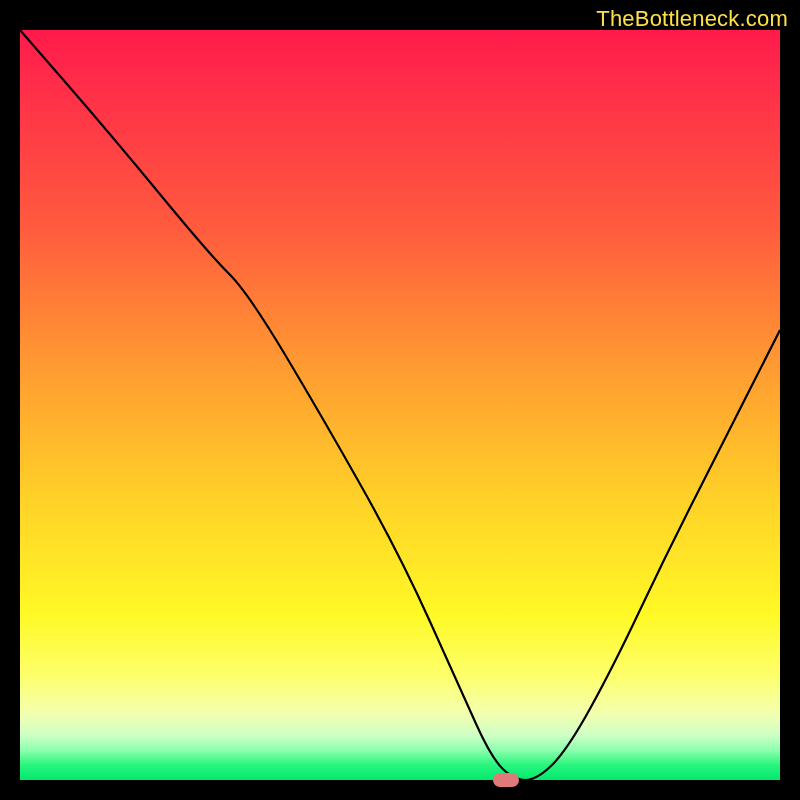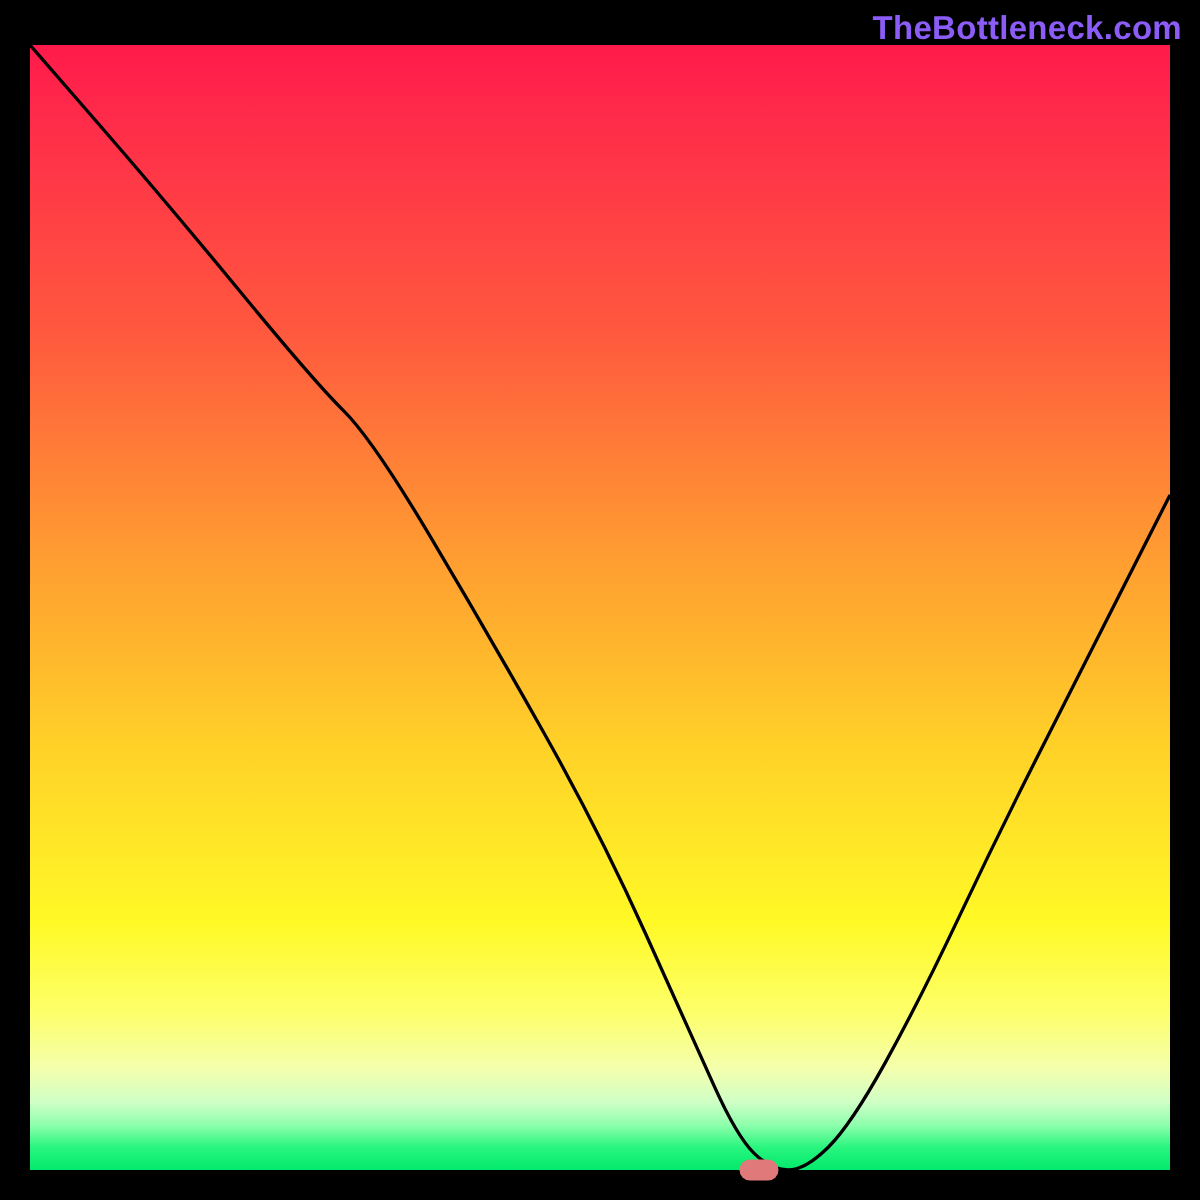--- a/index.html
+++ b/index.html
@@ -8,23 +8,23 @@
     height: 800px;
     background: #000;
     position: relative;
     font-family: Arial, Helvetica, sans-serif;
     overflow: hidden;
   }
   .watermark {
     position: absolute;
     top: 6px;
     right: 12px;
-    color: #8b5cf6;
+    color: #fde047;
     font-size: 22px;
-    font-weight: 700;
+    font-weight: 400;
     letter-spacing: 0.2px;
     z-index: 10;
   }
   .plot-wrap {
     position: absolute;
     left: 20px;
     top: 30px;
     width: 760px;
     height: 750px;
     background: #000;

